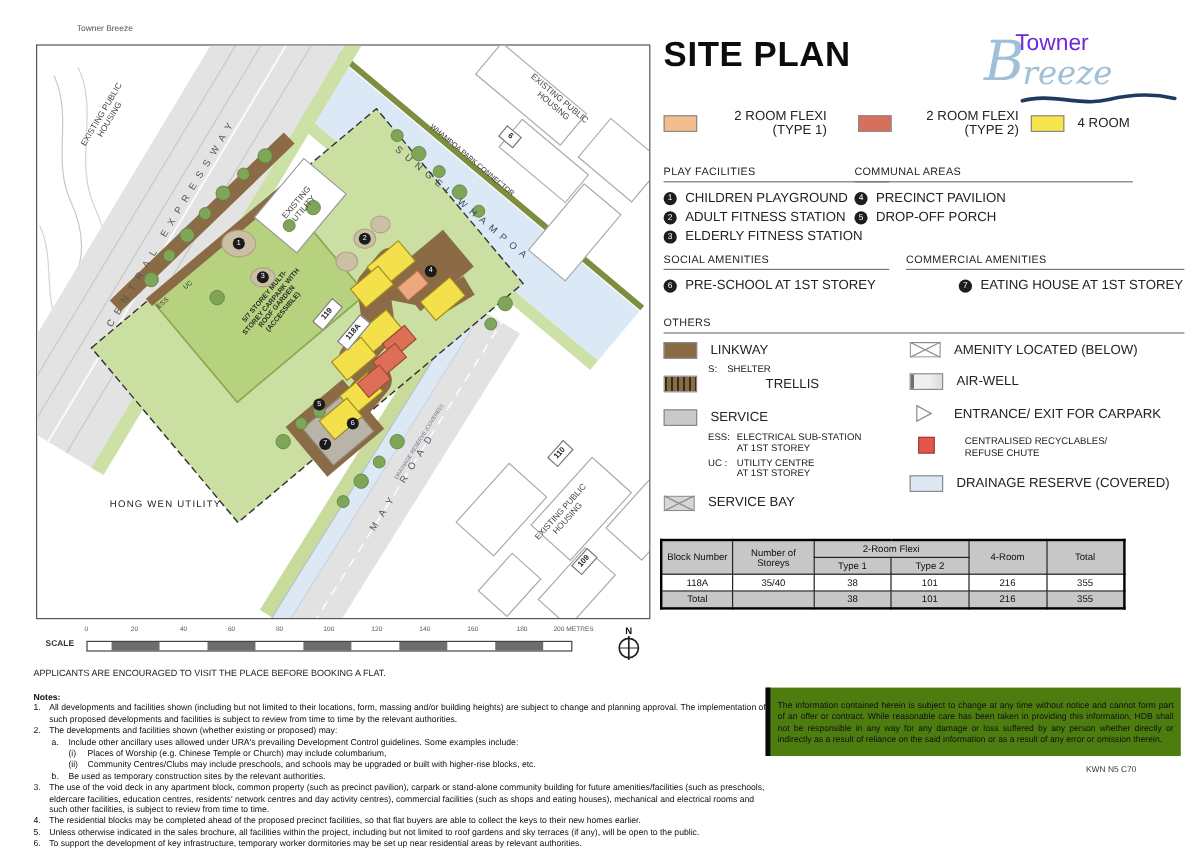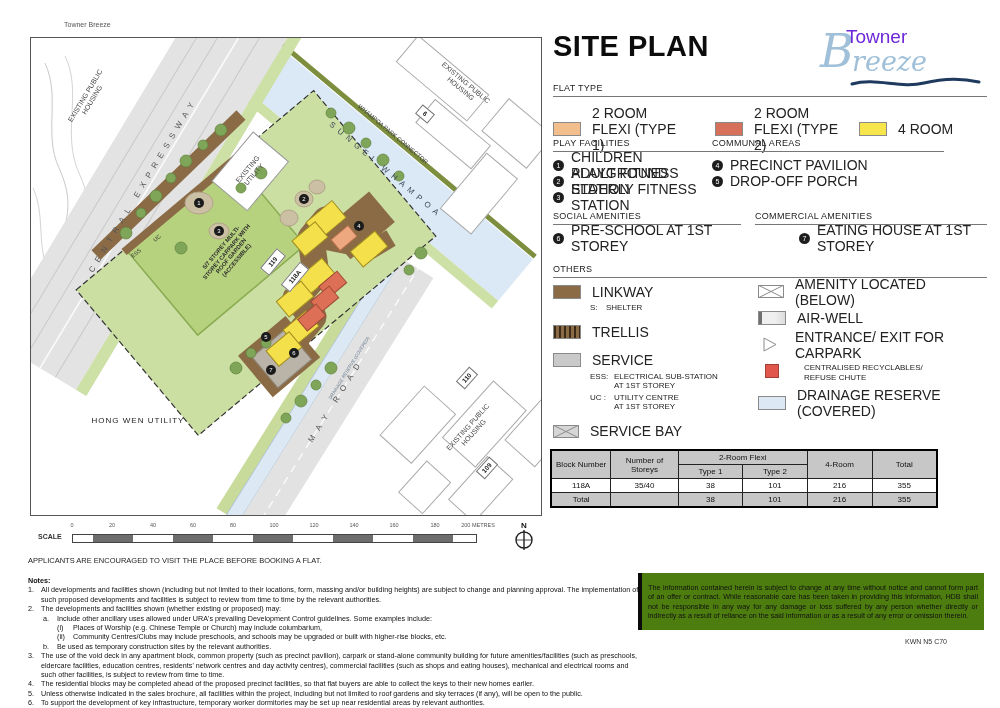--- a/index.html
+++ b/index.html
@@ -17,21 +17,21 @@
   .tinylab{position:absolute;font-size:5.5px;color:#333;transform:translate(-50%,-50%);}
   
   #scalebar{position:absolute;left:72px;top:534px;width:403px;height:7px;border:1px solid #444;
     background:repeating-linear-gradient(90deg,#fff 0 40px,#6d6d6d 40px 80px);background-position:-20px 0;}
   .tick{position:absolute;top:522px;font-size:5.5px;color:#555;transform:translateX(-50%);white-space:nowrap;}
   
   .sec-h{font-size:9px;color:#222;letter-spacing:.3px;border-bottom:1.2px solid #777;padding-bottom:3px;}
   .item-row{display:flex;align-items:center;height:16px;}
   .ncirc{width:11px;height:11px;border-radius:50%;background:#1d1d1d;color:#fff;font-size:7px;
          display:flex;align-items:center;justify-content:center;flex:0 0 11px;margin-right:7px;}
-  .ilab{font-size:14px;color:#222;}
+  .ilab{font-size:11px;color:#222;text-align:right;}
   .swatch{width:26px;height:12px;border:1px solid #8a8a8a;flex:0 0 26px;margin-right:11px;}
   .sw-flex{display:flex;align-items:center;}
   .sublab{font-size:8px;color:#222;line-height:9.5px;}
   
   #qtable{border-collapse:collapse;font-size:8px;color:#111;}
   #qtable td{border:1px solid #222;text-align:center;padding:2px 3px;}
   #qtable .hd{background:#c7c7c7;}
   #qtable{border:2px solid #000;}
   
   #notes{position:absolute;left:28px;top:576px;width:612px;font-size:7.2px;line-height:9.4px;color:#111;}
@@ -247,21 +247,20 @@
   <div class="abs" style="left:820px;top:26px;width:168px;height:64px;">
     <span class="abs" style="left:0;top:2px;font-family:'DejaVu Serif','Liberation Serif',serif;font-style:italic;font-size:46px;color:#9fc0d8;line-height:1;">B</span>
     <span class="abs" style="left:26px;top:0;font-size:19px;color:#6d28d9;">Towner</span>
     <span class="abs" style="left:32px;top:20px;font-family:'DejaVu Serif','Liberation Serif',serif;font-style:italic;font-size:27px;color:#9fc0d8;">reeze</span>
     <svg class="abs" style="left:28px;top:50px;" width="135" height="14" viewBox="0 0 135 14">
       <path d="M4 8 C 28 1, 52 13, 76 7 S 118 3, 131 6" stroke="#1e3a5f" fill="none" stroke-width="3" stroke-linecap="round"></path>
     </svg>
   </div>
 
   <div class="abs" style="left:553px;top:83px;width:434px;">
-    <div class="sec-h">FLAT TYPE</div>
     <div style="display:flex;margin-top:8px;align-items:center;">
       <div class="sw-flex" style="width:136px;">
         <span class="swatch" style="background:#F2BE8C;"></span>
         <span class="ilab">2 ROOM FLEXI (TYPE 1)</span>
       </div>
       <div class="sw-flex" style="width:134px;margin-left:26px;">
         <span class="swatch" style="background:#D7705A;"></span>
         <span class="ilab">2 ROOM FLEXI (TYPE 2)</span>
       </div>
       <div class="sw-flex" style="margin-left:10px;">
@@ -329,21 +328,21 @@
 
   <div class="abs" style="left:553px;top:284px;width:195px;">
     <div class="sw-flex" style="height:15px;">
       <span class="swatch" style="background:#8A6B45;"></span>
       <span class="ilab">LINKWAY</span>
     </div>
     <div style="display:flex;margin:4px 0 0 37px;">
       <span class="sublab" style="width:16px;">S:</span>
       <span class="sublab">SHELTER</span>
     </div>
-    <div class="sw-flex" style="height:15px;margin-top:12px;">
+    <div class="sw-flex" style="height:15px;gap:46px;">
       <span class="swatch" style="background:repeating-linear-gradient(90deg,#3a2a18 0 2px,#8a6b45 2px 5px);"></span>
       <span class="ilab">TRELLIS</span>
     </div>
     <div class="sw-flex" style="height:15px;margin-top:13px;">
       <span class="swatch" style="background:#C9C9C9;"></span>
       <span class="ilab">SERVICE</span>
     </div>
     <div style="display:flex;margin:4px 0 0 37px;">
       <span class="sublab" style="width:24px;">ESS:</span>
       <span>

